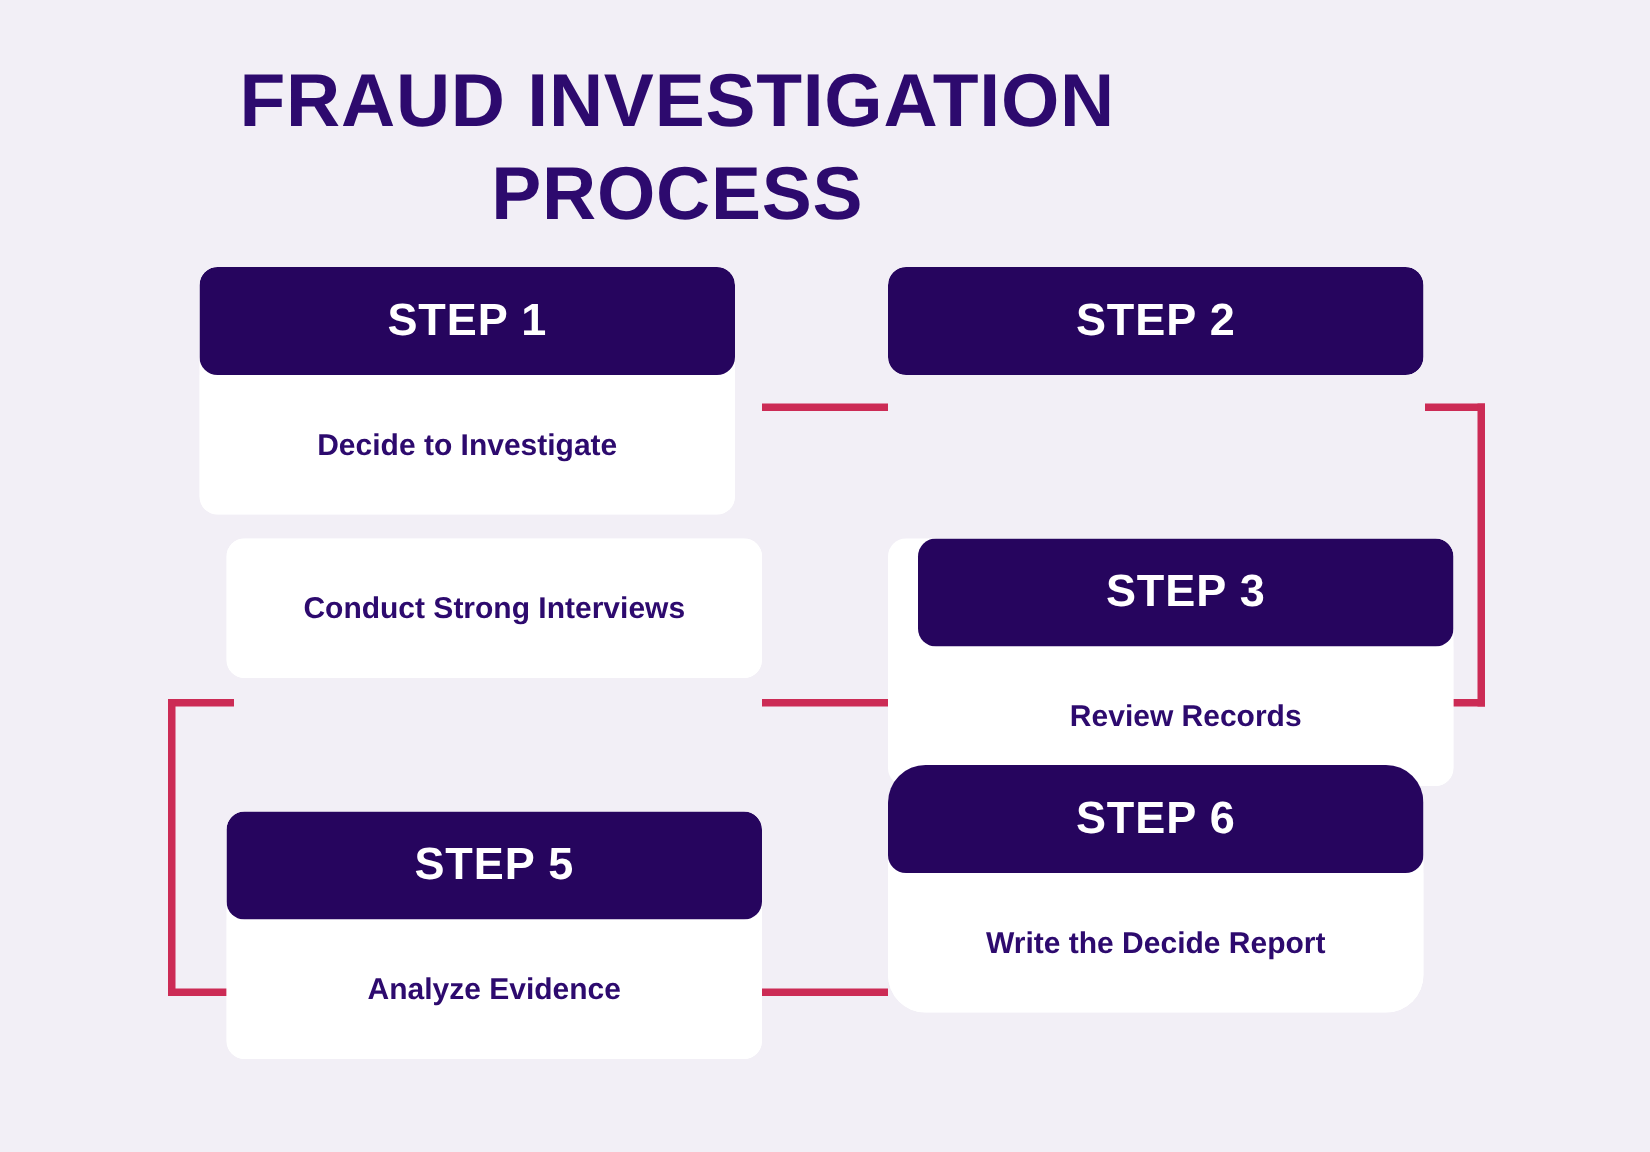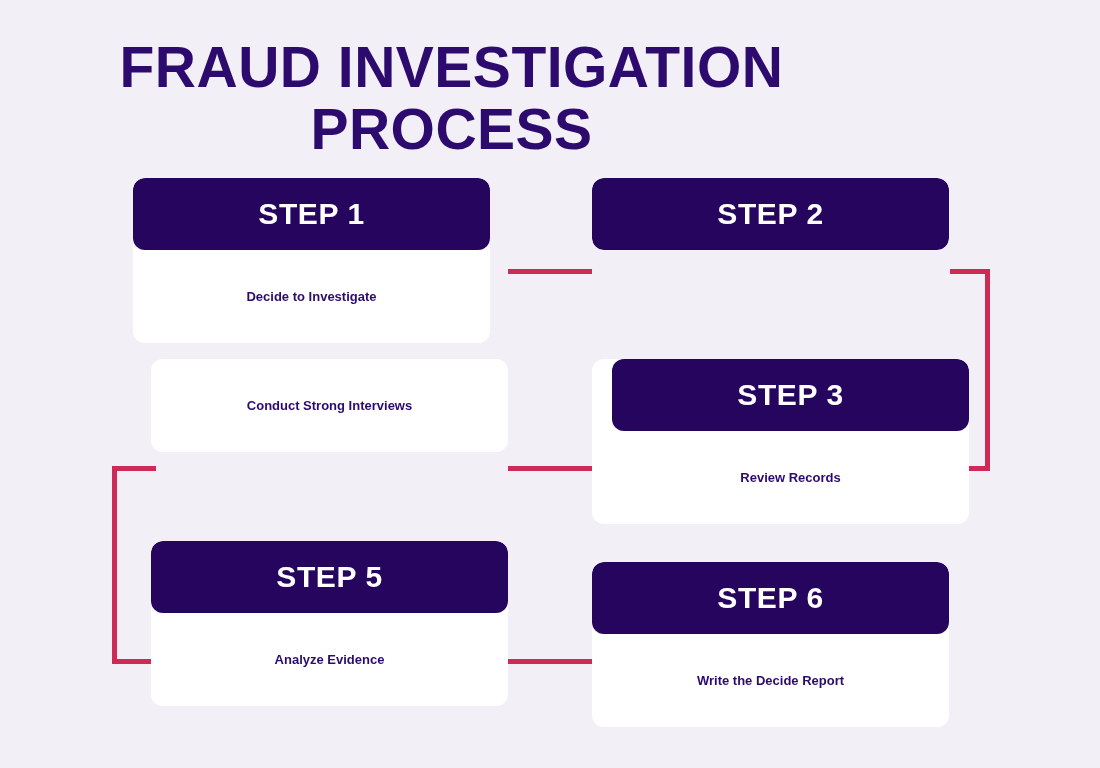--- a/index.html
+++ b/index.html
@@ -21,21 +21,21 @@
   }
 
   
   .title {
     position: absolute;
     left: 0;
     top: 36px;
     width: 903px;
     text-align: center;
     color: #2d0a6e;
-    font-size: 57px;
+    font-size: 50px;
     line-height: 62px;
     font-weight: 700;
     letter-spacing: 0.5px;
     font-family: "Liberation Sans", sans-serif;
   }
   .title .line2 { display: block; }
 
   
   .conn {
     position: absolute;
@@ -74,34 +74,34 @@
     border-bottom-left-radius: 12px;
     border-bottom-right-radius: 12px;
     display: flex;
     align-items: center;
     justify-content: center;
     padding: 0 14px;
     box-sizing: border-box;
   }
   .card-body-label {
     color: #2d0a6e;
-    font-size: 13px;
+    font-size: 20px;
     font-weight: 700;
     text-align: center;
     line-height: 26px;
     font-family: "Liberation Sans", sans-serif;
   }
 
   
   .card.c1 { left: 133px; top: 178px; }
   .card.c2 { left: 592px; top: 178px; }
   .card.c4 { left: 151px; top: 359px; }
   .card.c3 { left: 592px; top: 359px; padding-left: 20px; }
   .card.c5 { left: 151px; top: 541px; }
-  .card.c6 { left: 592px; top: 562px; }
+  .card.c6 { left: 592px; top: 510px; border-radius: 25px; }
 </style>
 </head>
 <body>
 
 <div id="canvas">
 
   <div class="title">
     <span>FRAUD INVESTIGATION</span>
     <span class="line2">PROCESS</span>
   </div>

